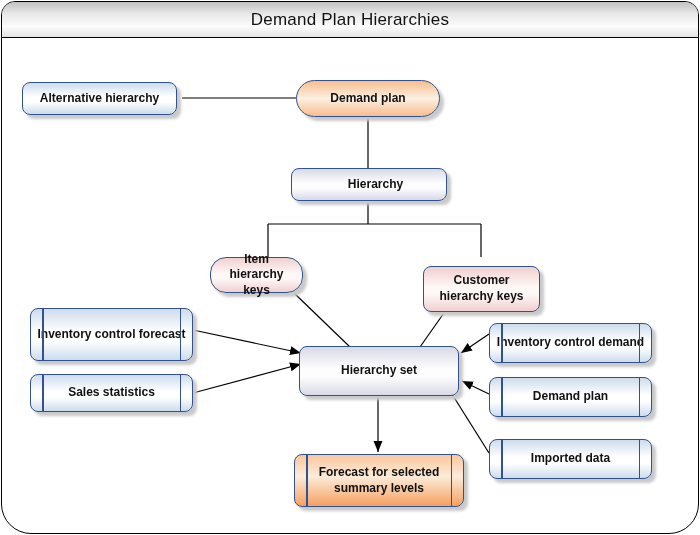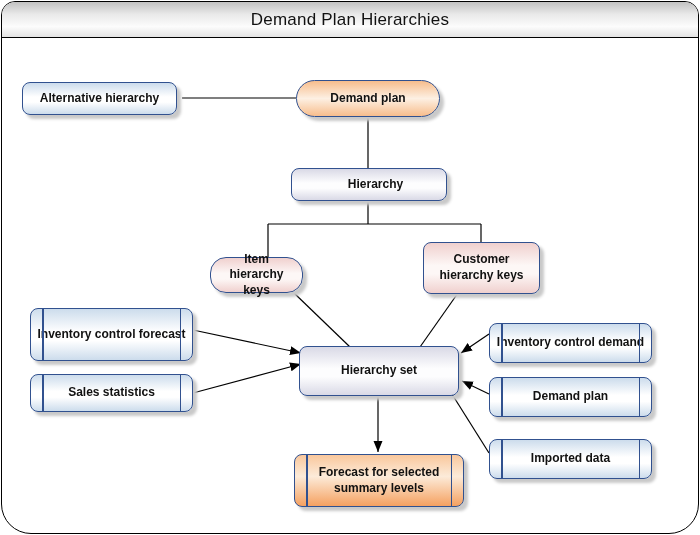--- a/index.html
+++ b/index.html
@@ -78,21 +78,21 @@
   </div>
 
   <div class="node c-lavender" style="left:289px;top:166px;width:156px;height:33px;padding-left:13px;">
     <span class="lbl">Hierarchy</span>
   </div>
 
   <div class="node c-pink" style="left:208px;top:255px;width:93px;height:36px;border-radius:16px;">
     <span class="lbl">Item hierarchy keys</span>
   </div>
 
-  <div class="node c-pink" style="left:421px;top:240px;width:117px;height:52px;justify-content:flex-end;">
+  <div class="node c-pink" style="left:421px;top:264px;width:117px;height:46px;justify-content:flex-end;">
     <span class="lbl">Customer hierarchy keys</span>
   </div>
 
   <div class="node stored c-blue" style="left:28px;top:306px;width:163px;height:53px;">
     <span class="lbl">Inventory control forecast</span>
   </div>
 
   <div class="node stored c-blue" style="left:28px;top:372px;width:163px;height:38px;">
     <span class="lbl">Sales statistics</span>
   </div>

